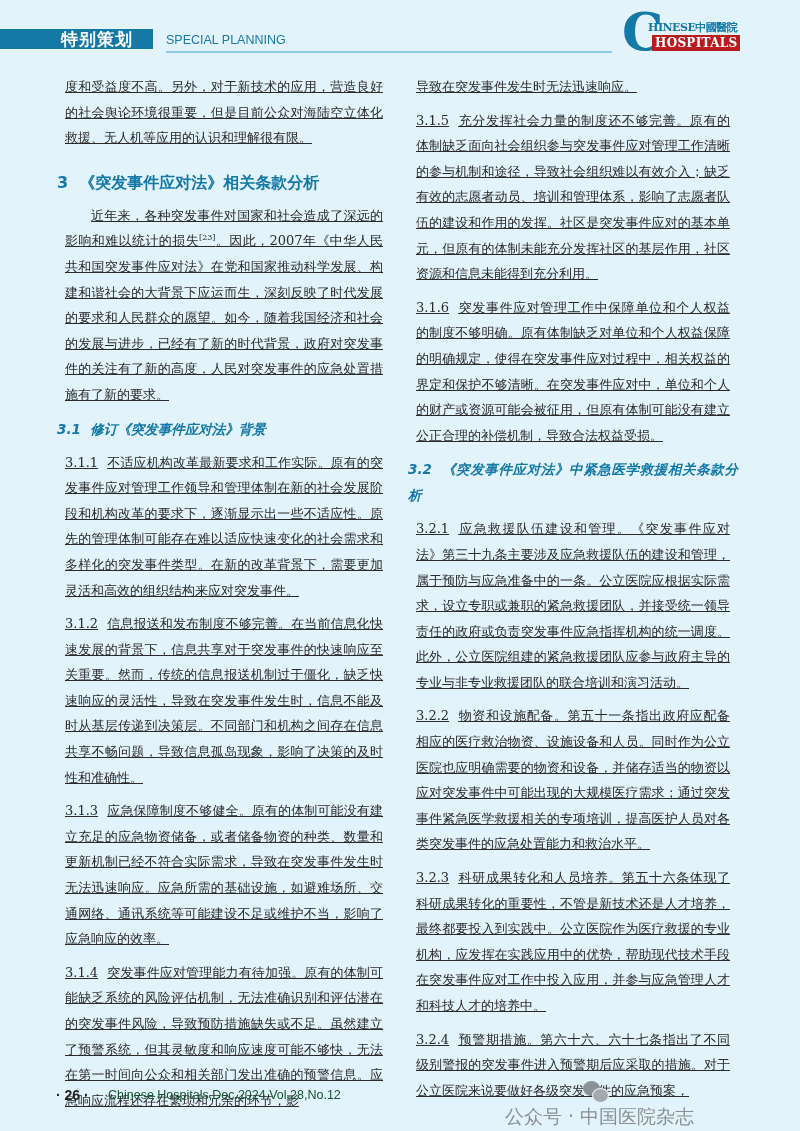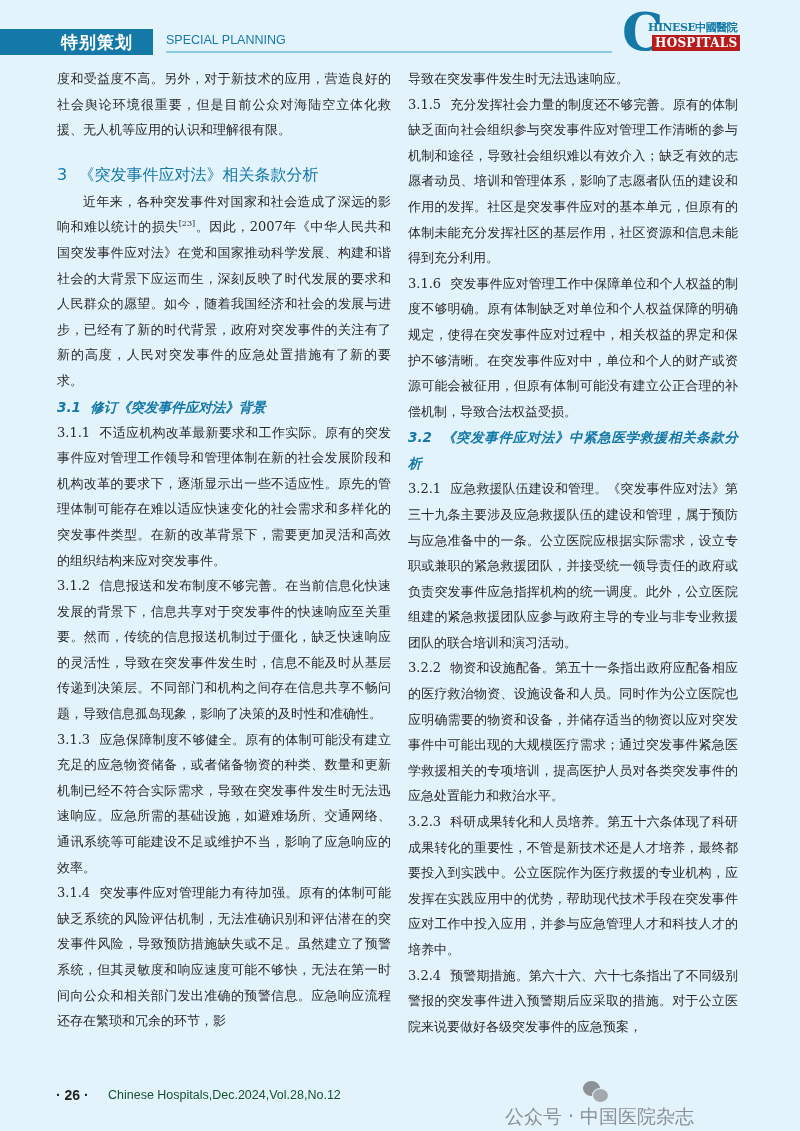--- a/index.html
+++ b/index.html
@@ -5,21 +5,21 @@
   html, body { margin: 0; padding: 0; }
   body {
     width: 800px; height: 1131px; overflow: hidden;
     background: #e3f3fc;
     font-family: "DejaVu Serif", "Liberation Serif", serif;
     color: #2a2a2a;
     position: relative;
   }
   .header { position: absolute; top: 0; left: 0; width: 800px; height: 70px; }
   .section-tab {
-    position: absolute; left: 0; top: 29px; width: 153px; height: 26px;
+    position: absolute; left: 0; top: 29px; width: 153px; height: 20px;
     background: #1479a6; color: #fff;
     font-family: "DejaVu Serif", serif; font-weight: bold; font-size: 17px;
     display: flex; align-items: center; justify-content: flex-end; padding-right: 20px; box-sizing: border-box;
     letter-spacing: 1px;
   }
   .section-en {
     position: absolute; left: 166px; top: 33px;
     font-family: "Liberation Sans", sans-serif; font-size: 12.5px; color: #1a7aa8;
   }
   .header-rule { position: absolute; left: 166px; top: 51px; width: 446px; height: 2px; background: #8ccbe5; }
@@ -32,24 +32,24 @@
     position: absolute; left: 26px; top: 8px;
     font-family: "DejaVu Serif", serif; font-weight: bold; font-size: 11px; color: #1479a6; letter-spacing: -0.5px; white-space: nowrap;
   }
   .logo-bottom {
     position: absolute; left: 30px; top: 23px; background: #b91c1c; color: #fff;
     font-family: "DejaVu Serif", serif; font-weight: bold; font-size: 12px; padding: 1px 3px; letter-spacing: 0.3px;
   }
   .col { position: absolute; top: 66px; font-size: 13px; line-height: 25.6px; text-align: justify; }
   .col-left { left: 57px; width: 334px; }
   .col-right { left: 408px; width: 330px; }
-  .p { margin: 0; }
+  .p { margin: 8px; text-decoration: underline; }
   .indent { text-indent: 2em; }
   .h2 {
-    font-family: "DejaVu Sans", sans-serif; color: #1479a6; font-weight: normal; font-size: 16px;
+    font-family: "DejaVu Sans", sans-serif; color: #1479a6; font-weight: bold; font-size: 16px;
     margin: 20px 0 2px 0; line-height: 24px;
   }
   .h3 {
     font-family: "DejaVu Sans", sans-serif; color: #1479a6; font-weight: bold; font-size: 13.5px;
     margin: 0; line-height: 26px; font-style: italic;
   }
   .num { margin-right: 0.7em; }
   sup { font-size: 8px; line-height: 0; }
   .footer { position: absolute; left: 0; top: 1080px; width: 800px; height: 40px; }
   .page-num {

